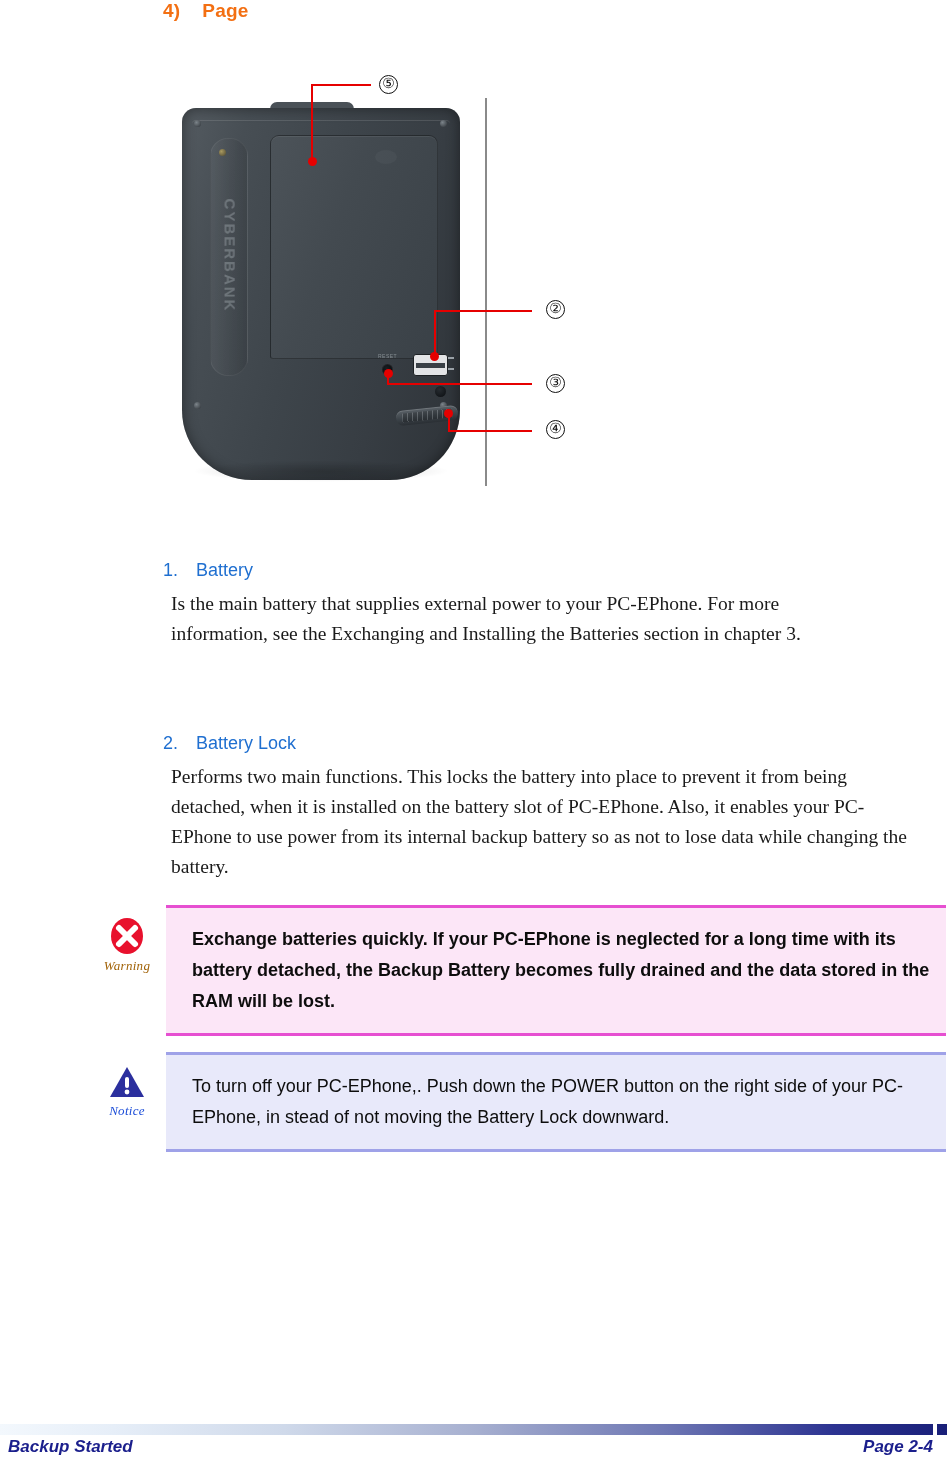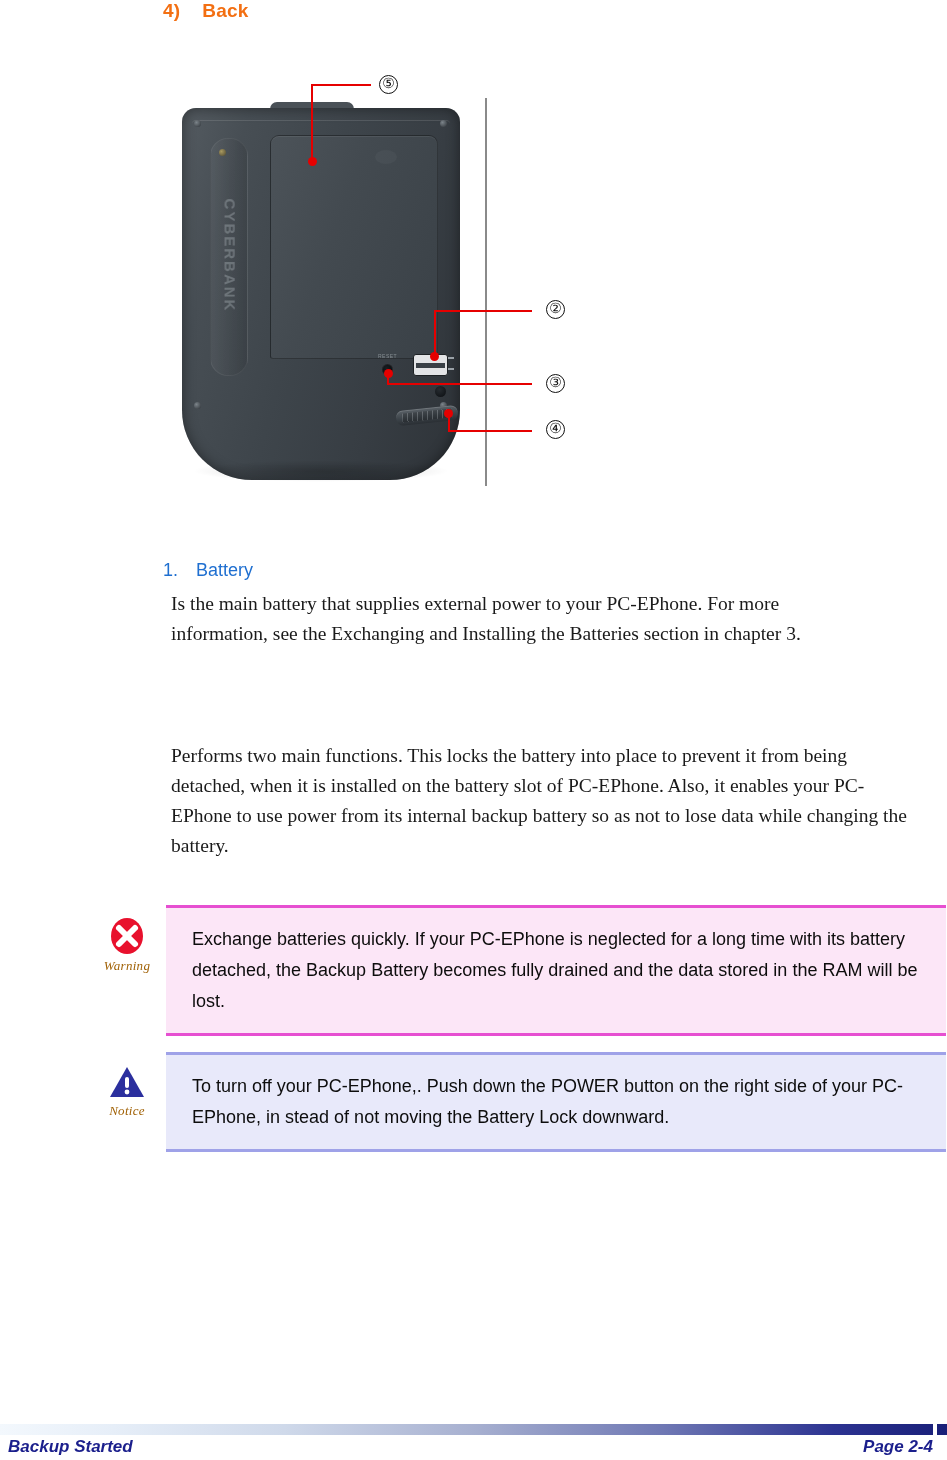--- a/index.html
+++ b/index.html
@@ -341,31 +341,32 @@
     line-height: 31px;
     color: #0d0d0d;
   }
 
   
   .box-warning { left: 88px; top: 905px; width: 858px; }
   .box-warning .callout-body {
     background: #FCE6F7;
     border-top: 3px solid #E64FD1;
     border-bottom: 3px solid #E64FD1;
+    font-weight: bold;
   }
   .box-warning .cap { color: #a16207; }
 
   
   .box-notice { left: 88px; top: 1052px; width: 858px; }
   .box-notice .callout-body {
     background: #E8E9FA;
     border-top: 3px solid #9FA2E8;
     border-bottom: 3px solid #9FA2E8;
   }
-  .box-notice .cap { color: #a16207; }
+  .box-notice .cap { color: #1d4ed8; }
 
   
   .footer-bar {
     position: absolute;
     left: 0;
     top: 1424px;
     width: 947px;
     height: 11px;
     background: linear-gradient(90deg,
       #f3f8fd 0%, #e6eef8 12%, #cfd9ea 30%,
@@ -392,21 +393,21 @@
   }
   .footer-left  { left: 8px; }
   .footer-right { right: 14px; }
 </style>
 </head>
 <body>
 
 <div class="page">
 
   <div class="section-heading">
-    <span class="num">4)</span><span>Back</span>
+    <span class="num">4)</span><span>Page</span>
   </div>
 
   <div class="figure"></div>
 
   <div class="fig-rule"></div>
 
   <div class="device">
     <div class="device-nub"></div>
     <div class="device-shell">
       <div class="device-topbevel"></div>
@@ -465,20 +466,23 @@
   <div class="callout-num" style="left:546px; top:420px;">④</div>
 
   <div class="item-block" style="top:560px; width:722px;">
     <p class="item-title">
       <span class="n">1.</span><span>Battery</span>
     </p>
     <p class="item-body">Is the main battery that supplies external power to your PC-EPhone. For more information, see the Exchanging and Installing the Batteries section in chapter 3.</p>
   </div>
 
   <div class="item-block" style="top:733px; width:752px;">
+    <p class="item-title">
+      <span class="n">2.</span><span>Battery Lock</span>
+    </p>
     <p class="item-body">Performs two main functions. This locks the battery into place to prevent it from being detached, when it is installed on the battery slot of PC-EPhone. Also, it enables your PC-EPhone to use power from its internal backup battery so as not to lose data while changing the battery.</p>
   </div>
 
   <div class="callout-box box-warning">
     <div class="callout-icon">
       <svg class="glyph" width="42" height="40" viewBox="0 0 42 40">
         <ellipse cx="21" cy="19" rx="16" ry="18" fill="#E8112D"></ellipse>
         <g stroke="#ffffff" stroke-width="6" stroke-linecap="round">
           <line x1="13" y1="11" x2="29" y2="27"></line>
           <line x1="29" y1="11" x2="13" y2="27"></line>

